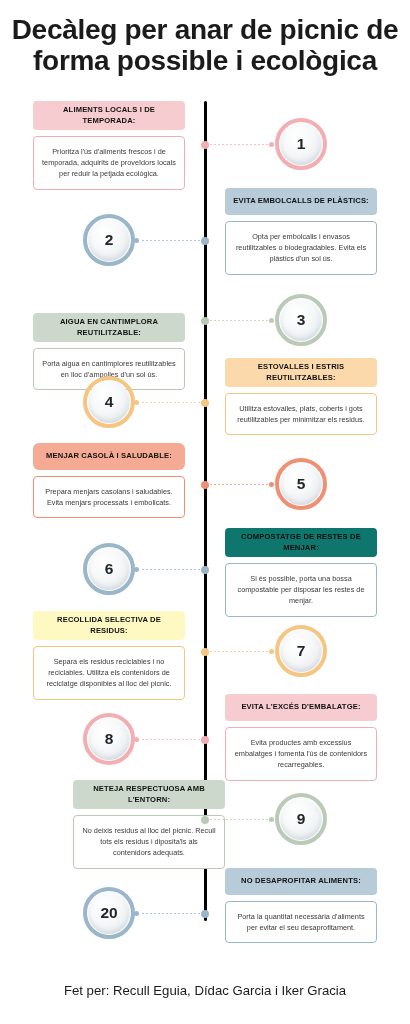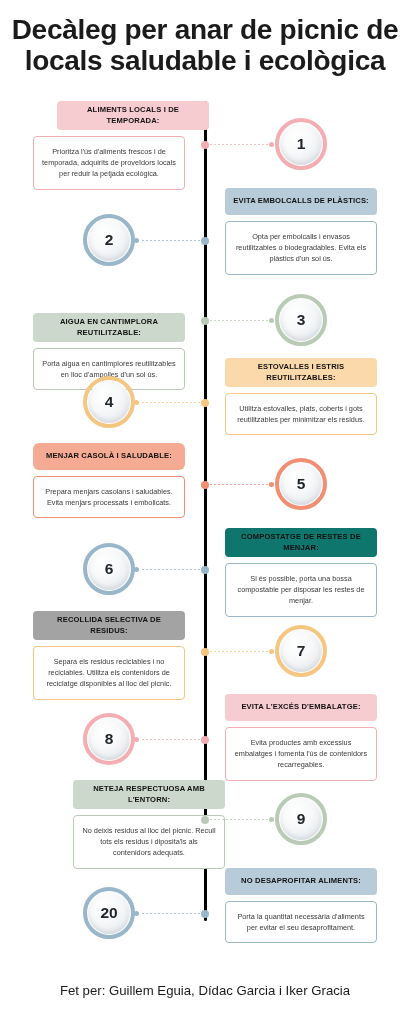--- a/index.html
+++ b/index.html
@@ -178,29 +178,29 @@
     font-family:"Liberation Sans", sans-serif;
   }
 </style>
 </head>
 <body>
 
 <div id="page">
 
   <div class="title-wrap">
     <div class="title-line">Decàleg per anar de picnic de</div>
-    <div class="title-line">locals saludable i ecològica</div>
+    <div class="title-line">forma possible i ecològica</div>
   </div>
 
   <div class="spine"></div>
 
   <div id="rows">
       <div class="row left" style="top: 0px;">
         <div class="side-text" style="top: 101px;">
-          <div class="hdr" style="background: rgb(246, 204, 208); margin-left: 24px;">ALIMENTS LOCALS I DE TEMPORADA:</div>
+          <div class="hdr" style="background: rgb(246, 204, 208);">ALIMENTS LOCALS I DE TEMPORADA:</div>
           <div class="body-card" style="border-color: rgb(242, 174, 179);">Prioritza l'ús d'aliments frescos i de temporada, adquirits de proveïdors locals per reduir la petjada ecològica.</div>
         </div>
         <div class="side-circle" style="top: 118px;">
           <div class="circle" style="--accent: #f2aeb3;">
             <div class="ring"></div>
             <div class="inner"></div>
             <div class="num">1</div>
           </div>
         </div>
         <div class="conn to-right" style="top: 137px; --accent: #f2aeb3;">
@@ -294,21 +294,21 @@
           </div>
         </div>
         <div class="conn to-left" style="top: 562px; --accent: #9ab6c9;">
           <div class="node"></div>
           <div class="line"></div>
           <div class="tip"></div>
         </div>
       </div>
       <div class="row left" style="top: 0px;">
         <div class="side-text" style="top: 611px;">
-          <div class="hdr" style="background: #a3a3a3;">RECOLLIDA SELECTIVA DE RESIDUS:</div>
+          <div class="hdr" style="background: #fef9c3;">RECOLLIDA SELECTIVA DE RESIDUS:</div>
           <div class="body-card" style="border-color: rgb(245, 198, 129);">Separa els residus reciclables i no reciclables. Utilitza els contenidors de reciclatge disponibles al lloc del picnic.</div>
         </div>
         <div class="side-circle" style="top: 625px;">
           <div class="circle" style="--accent: #f5c681;">
             <div class="ring"></div>
             <div class="inner"></div>
             <div class="num">7</div>
           </div>
         </div>
         <div class="conn to-right" style="top: 644px; --accent: #f5c681;">
@@ -366,15 +366,15 @@
           </div>
         </div>
         <div class="conn to-left" style="top: 906px; --accent: #9ab6c9;">
           <div class="node"></div>
           <div class="line"></div>
           <div class="tip"></div>
         </div>
       </div>
     </div>
 
-  <div class="footer">Fet per: Guillem Eguia, Dídac Garcia i Iker Gracia</div>
+  <div class="footer">Fet per: Recull Eguia, Dídac Garcia i Iker Gracia</div>
 
 </div>
 
 </body></html>

